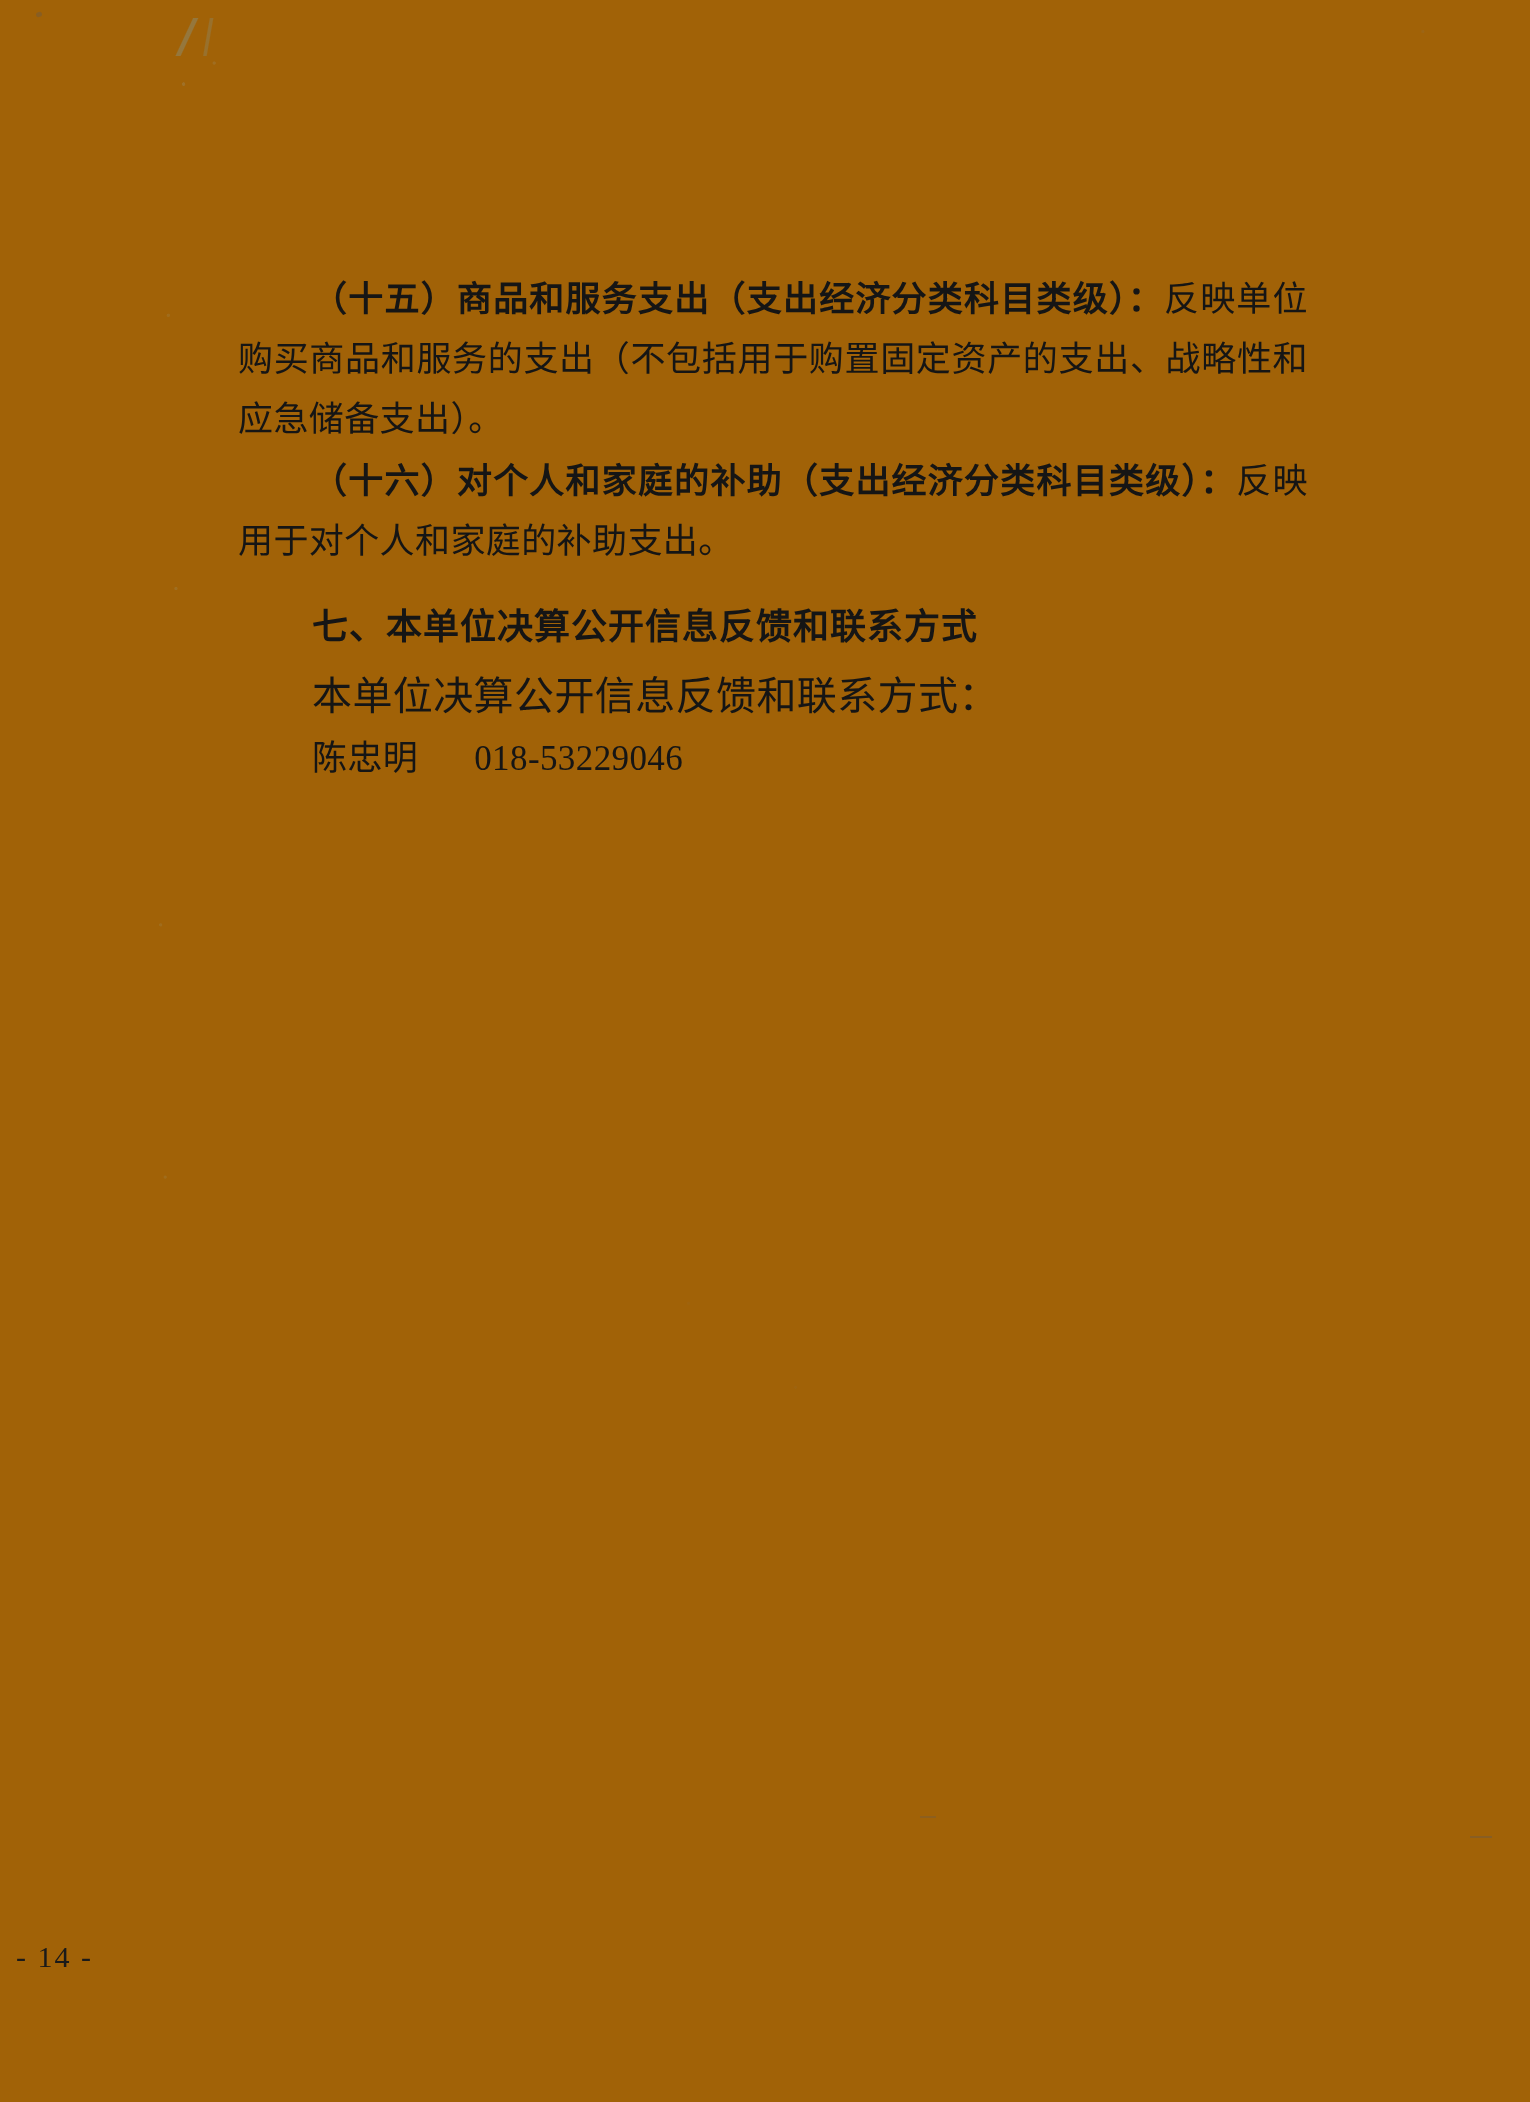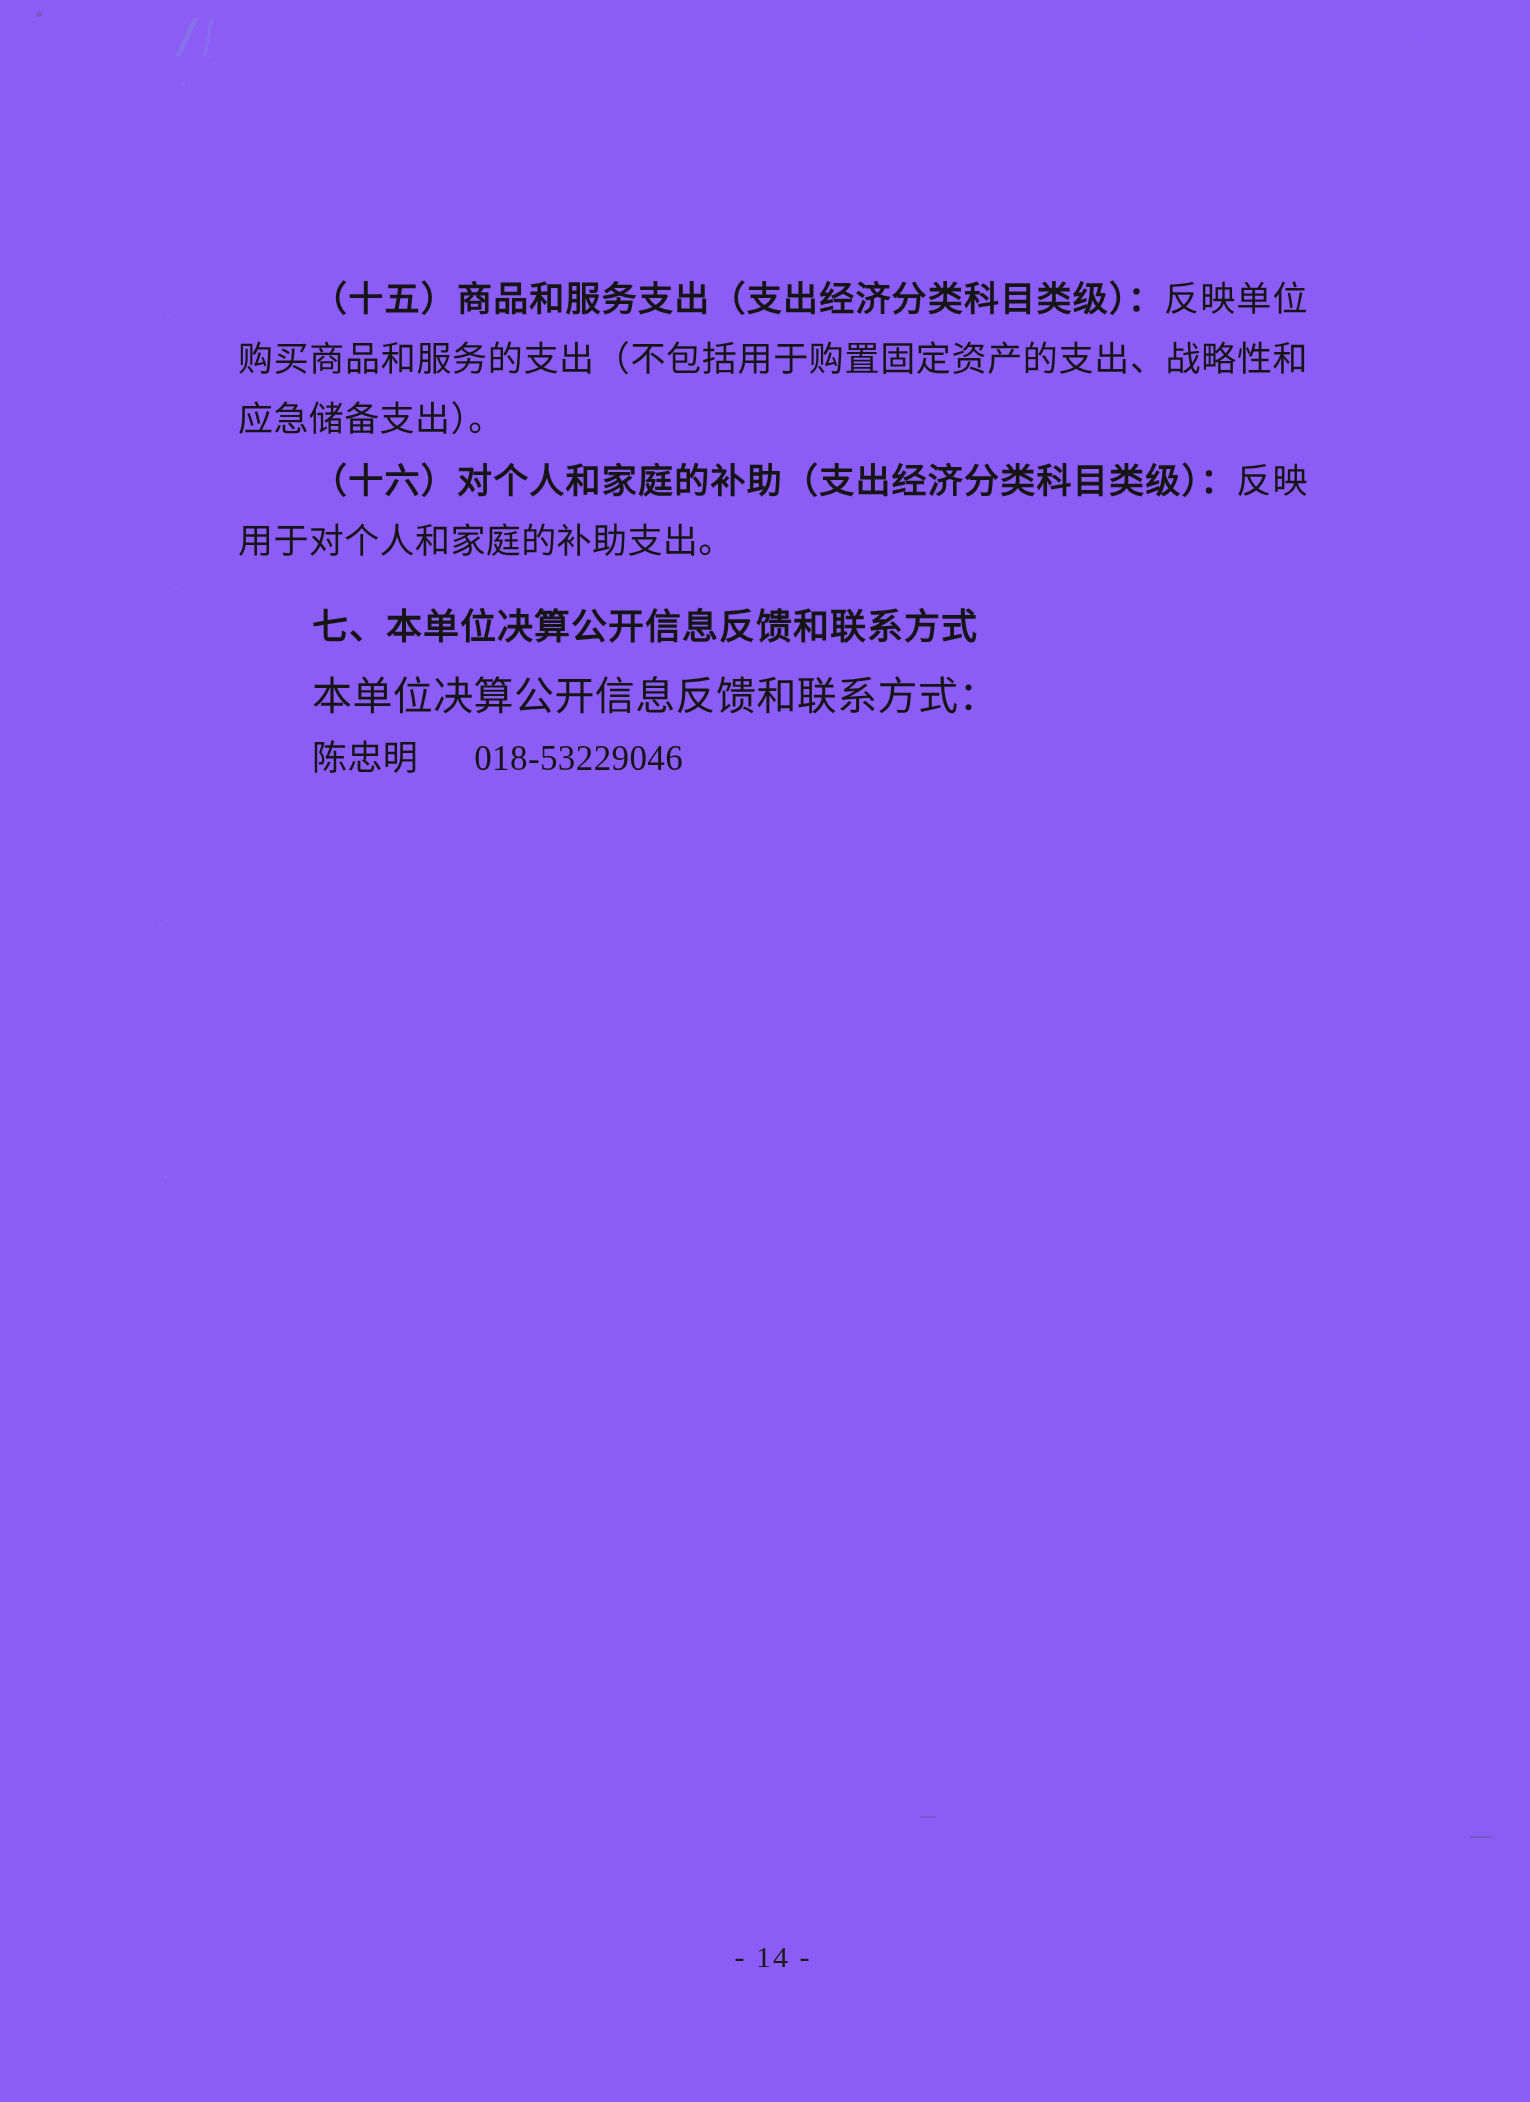--- a/index.html
+++ b/index.html
@@ -13,21 +13,21 @@
     position: relative;
     overflow: hidden;
     font-family: "Liberation Serif", "DejaVu Serif", serif;
     color: #151515;
   }
 
   
   .page {
     position: absolute;
     inset: 0;
-    background: #8b5cf6;
+    background: #a16207;
   }
 
   .scan-noise {
     position: absolute;
     inset: 0;
     pointer-events: none;
     background:
       radial-gradient(circle at 12% 4%, rgba(150,190,210,0.16) 0 1.5px, transparent 2px),
       radial-gradient(circle at 14% 3%, rgba(150,190,210,0.13) 0 1.2px, transparent 2px),
       radial-gradient(circle at 11% 15%, rgba(150,200,215,0.10) 0 1.3px, transparent 2px),
@@ -119,21 +119,20 @@
   .contact-gap {
     display: inline-block;
     width: 56px;
   }
 
   .page-number {
     position: absolute;
     left: 16px;
     right: 0;
     top: 1940px;
-    text-align: center;
     font-size: 30px;
     letter-spacing: 2px;
     color: #1a1a1a;
     font-family: "Liberation Serif", "DejaVu Serif", serif;
   }
 </style>
 </head>
 <body>
 
 <div class="page">

